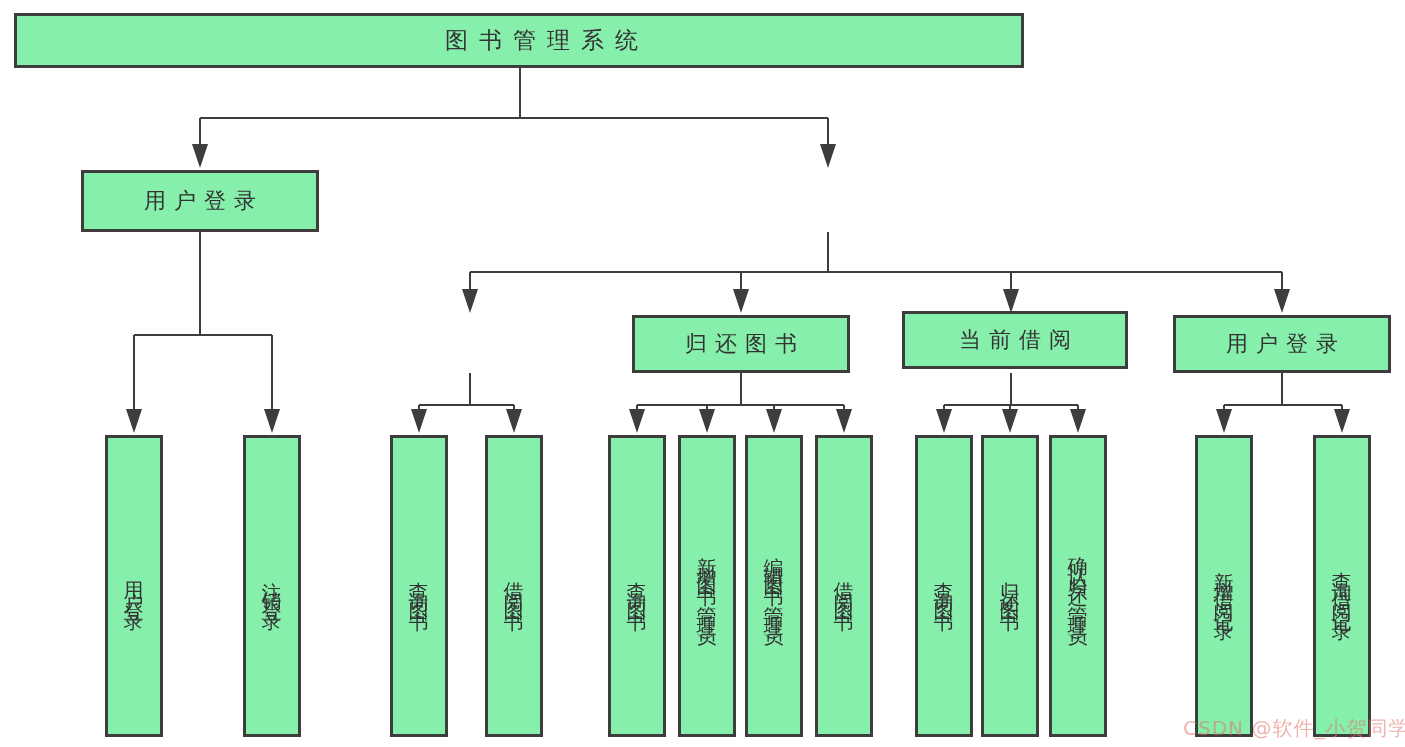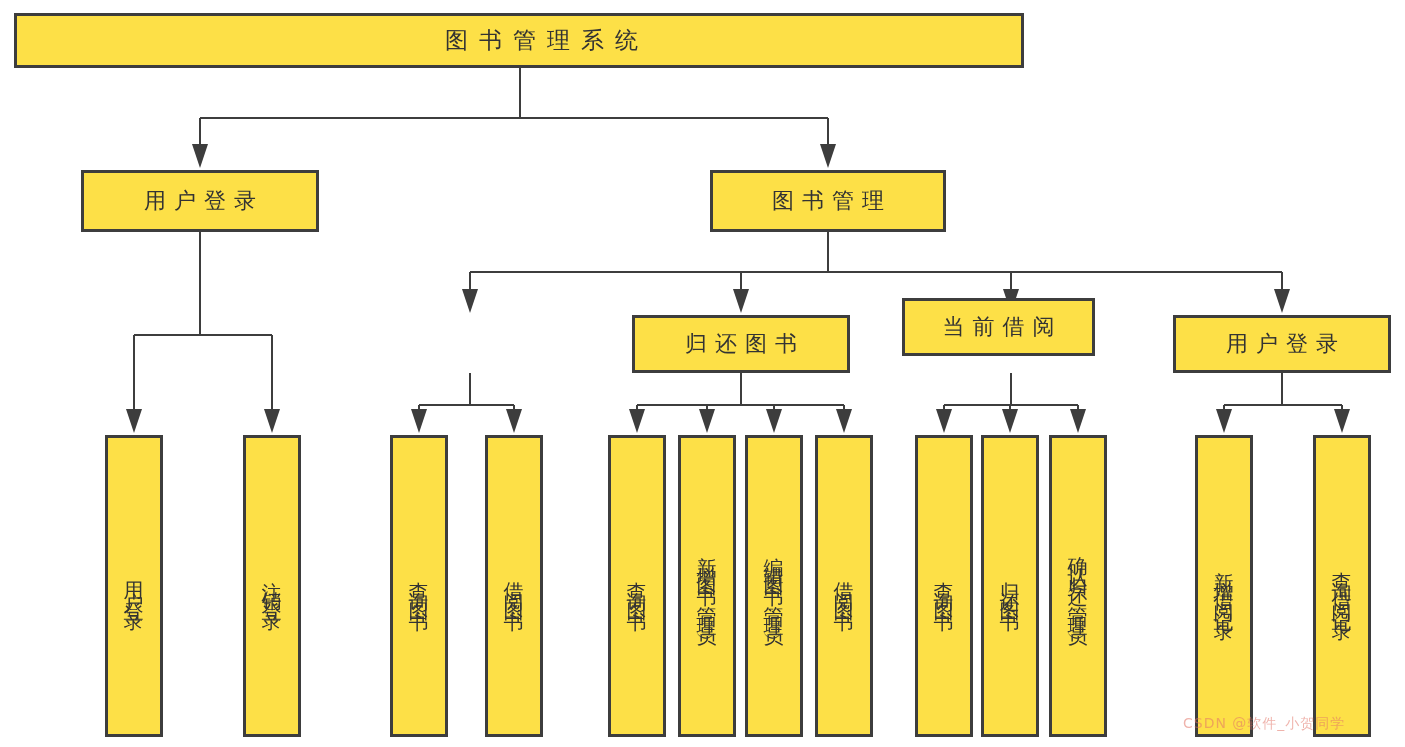--- a/index.html
+++ b/index.html
@@ -8,37 +8,37 @@
     --bg:#ffffff;
     --watermark:rgba(226,116,104,0.55);
   }
   html,body{margin:0;padding:0;background:var(--bg);}
   .stage{
     position:relative;width:1405px;height:747px;background:var(--bg);
     font-family:"DejaVu Sans",sans-serif;overflow:hidden;
   }
   .wires{position:absolute;left:0;top:0;width:1405px;height:747px;}
   .box{
-    position:absolute;box-sizing:border-box;background:#fde047;
+    position:absolute;box-sizing:border-box;background:#86efac;
     border:3px solid var(--line);
     display:flex;align-items:center;justify-content:center;
     color:var(--text);
   }
   .root-box{font-size:23px;letter-spacing:11px;}
   .root-box .lbl{padding-left:56px;white-space:nowrap;}
   .branch-box{font-size:22px;letter-spacing:8px;}
   .branch-box .lbl{white-space:nowrap;padding-left:8px;}
   .leaf .lbl{
     writing-mode:vertical-rl;
     font-size:20px;letter-spacing:10px;line-height:1;
     white-space:nowrap;
   }
   .watermark{
     position:absolute;left:1183px;top:715px;width:222px;
-    font-size:14px;letter-spacing:1px;color:var(--watermark);
+    font-size:20px;letter-spacing:1px;color:var(--watermark);
     white-space:nowrap;z-index:5;pointer-events:none;
   }
 </style>
 </head>
 <body>
 
 <div class="stage">
 
   <svg class="wires" width="1405" height="747" viewBox="0 0 1405 747" aria-hidden="true">
     <defs>
@@ -83,28 +83,25 @@
     </g>
   </svg>
 
   <div class="box root-box" style="left:14px;top:13px;width:1010px;height:55px">
     <span class="lbl">图书管理系统</span>
   </div>
 
   <div class="box branch-box" style="left:81px;top:170px;width:238px;height:62px">
     <span class="lbl">用户登录</span>
   </div>
-  <div class="box branch-box" style="left:710px;top:170px;width:236px;height:62px">
-    <span class="lbl">图书管理</span>
-  </div>
 
   <div class="box branch-box" style="left:632px;top:315px;width:218px;height:58px">
     <span class="lbl">归还图书</span>
   </div>
-  <div class="box branch-box" style="left:902px;top:298px;width:193px;height:58px">
+  <div class="box branch-box" style="left:902px;top:311px;width:226px;height:58px">
     <span class="lbl">当前借阅</span>
   </div>
   <div class="box branch-box" style="left:1173px;top:315px;width:218px;height:58px">
     <span class="lbl">用户登录</span>
   </div>
 
   <div class="box leaf" style="left:105px;top:435px;width:58px;height:302px">
     <span class="lbl">用户登录</span>
   </div>
   <div class="box leaf" style="left:243px;top:435px;width:58px;height:302px">

